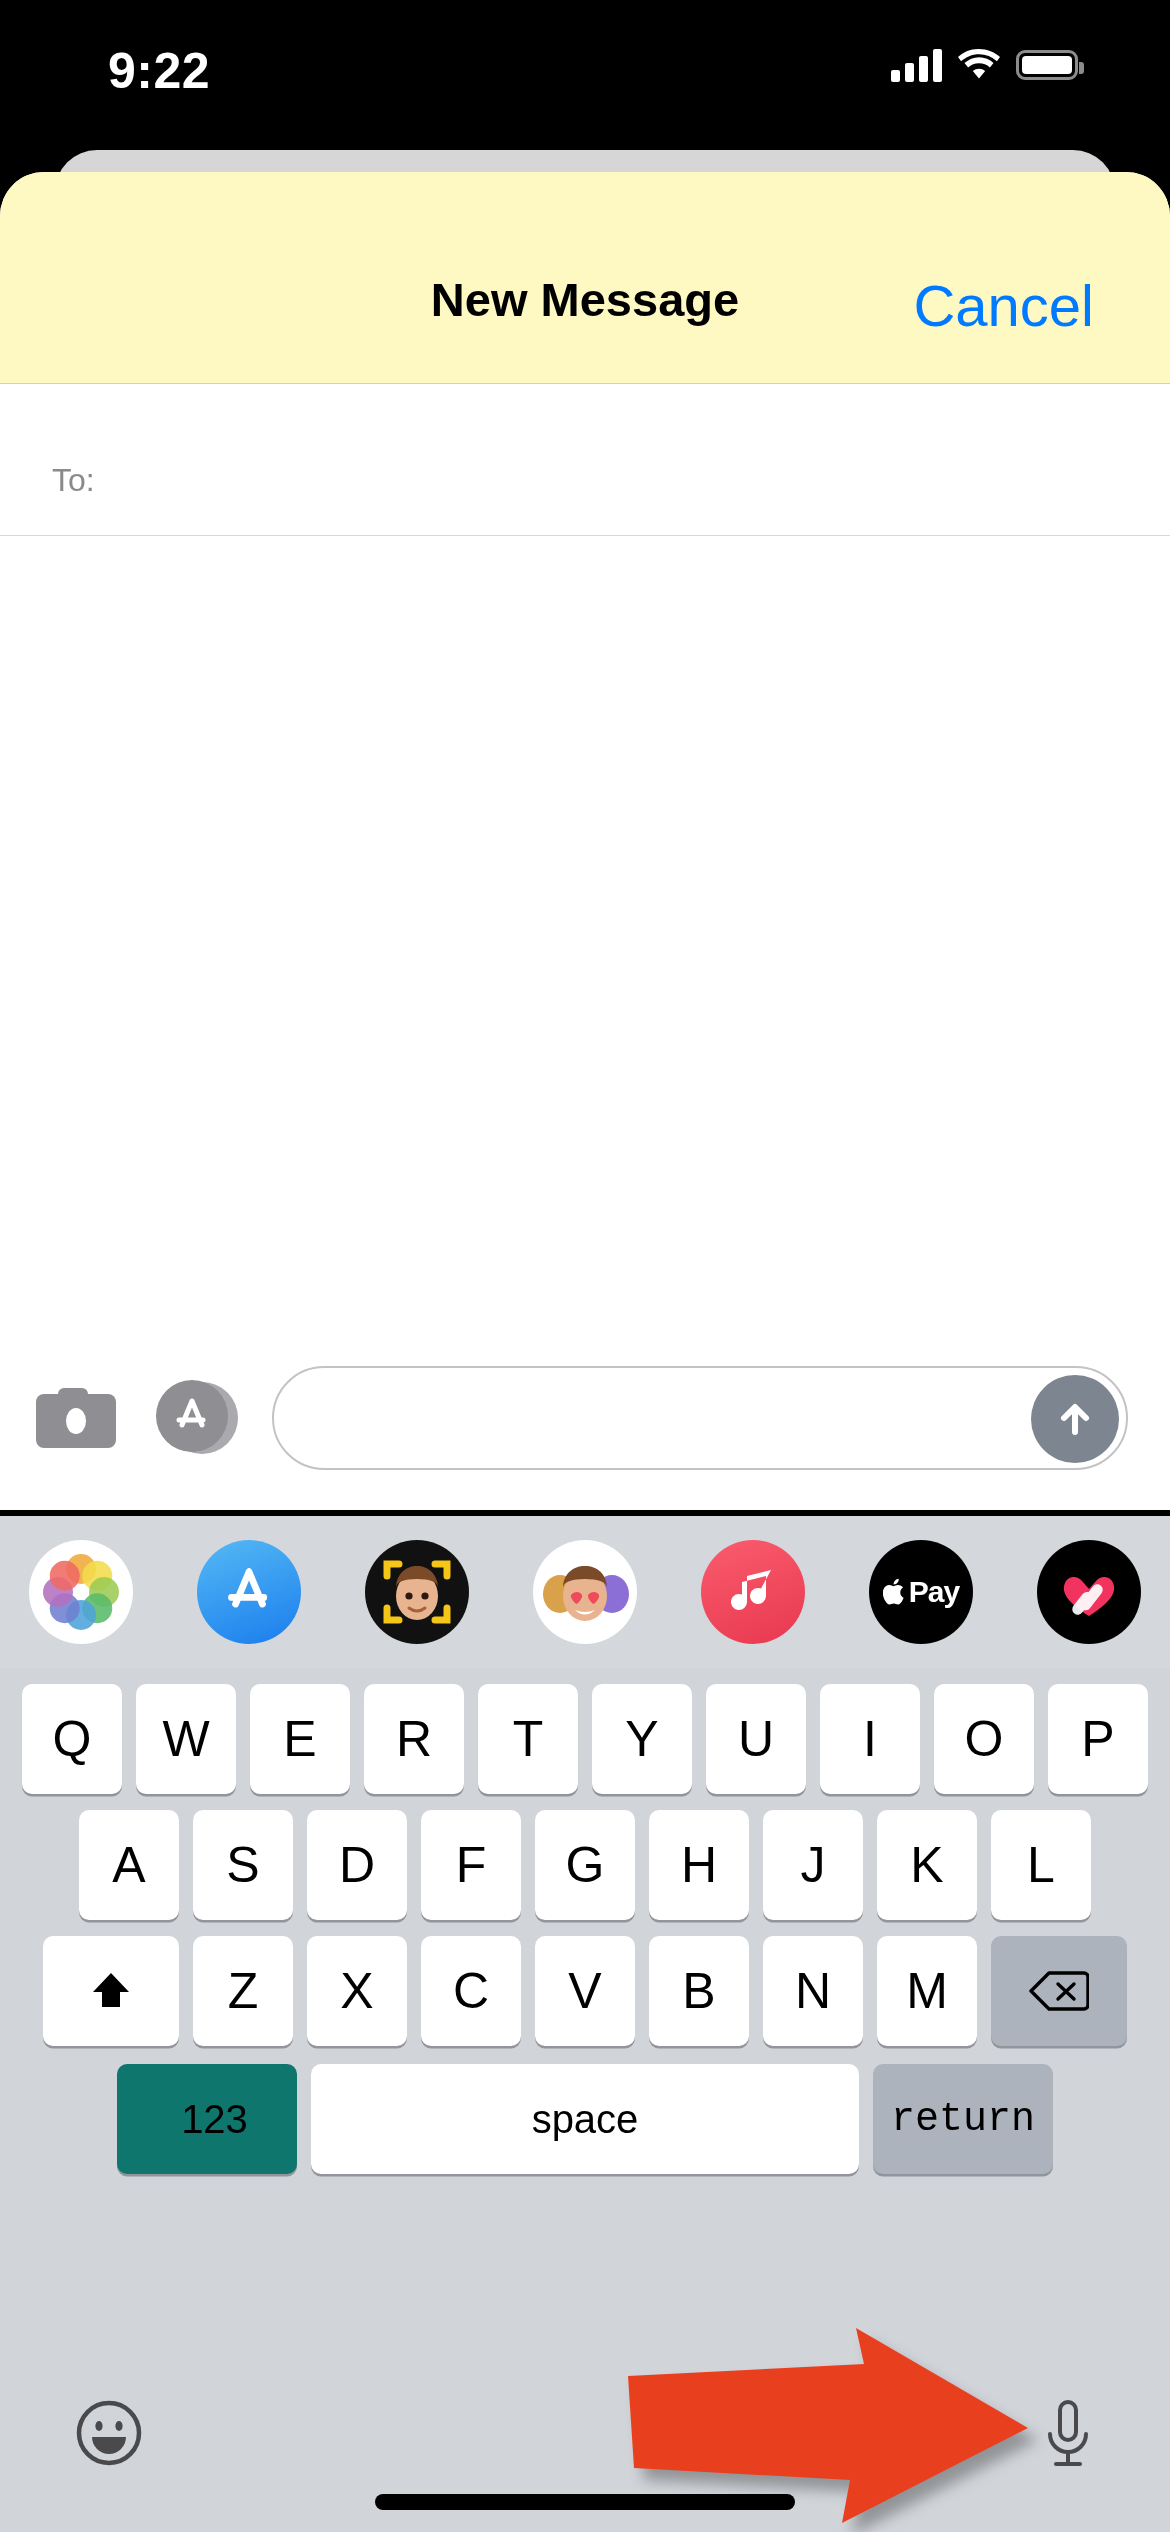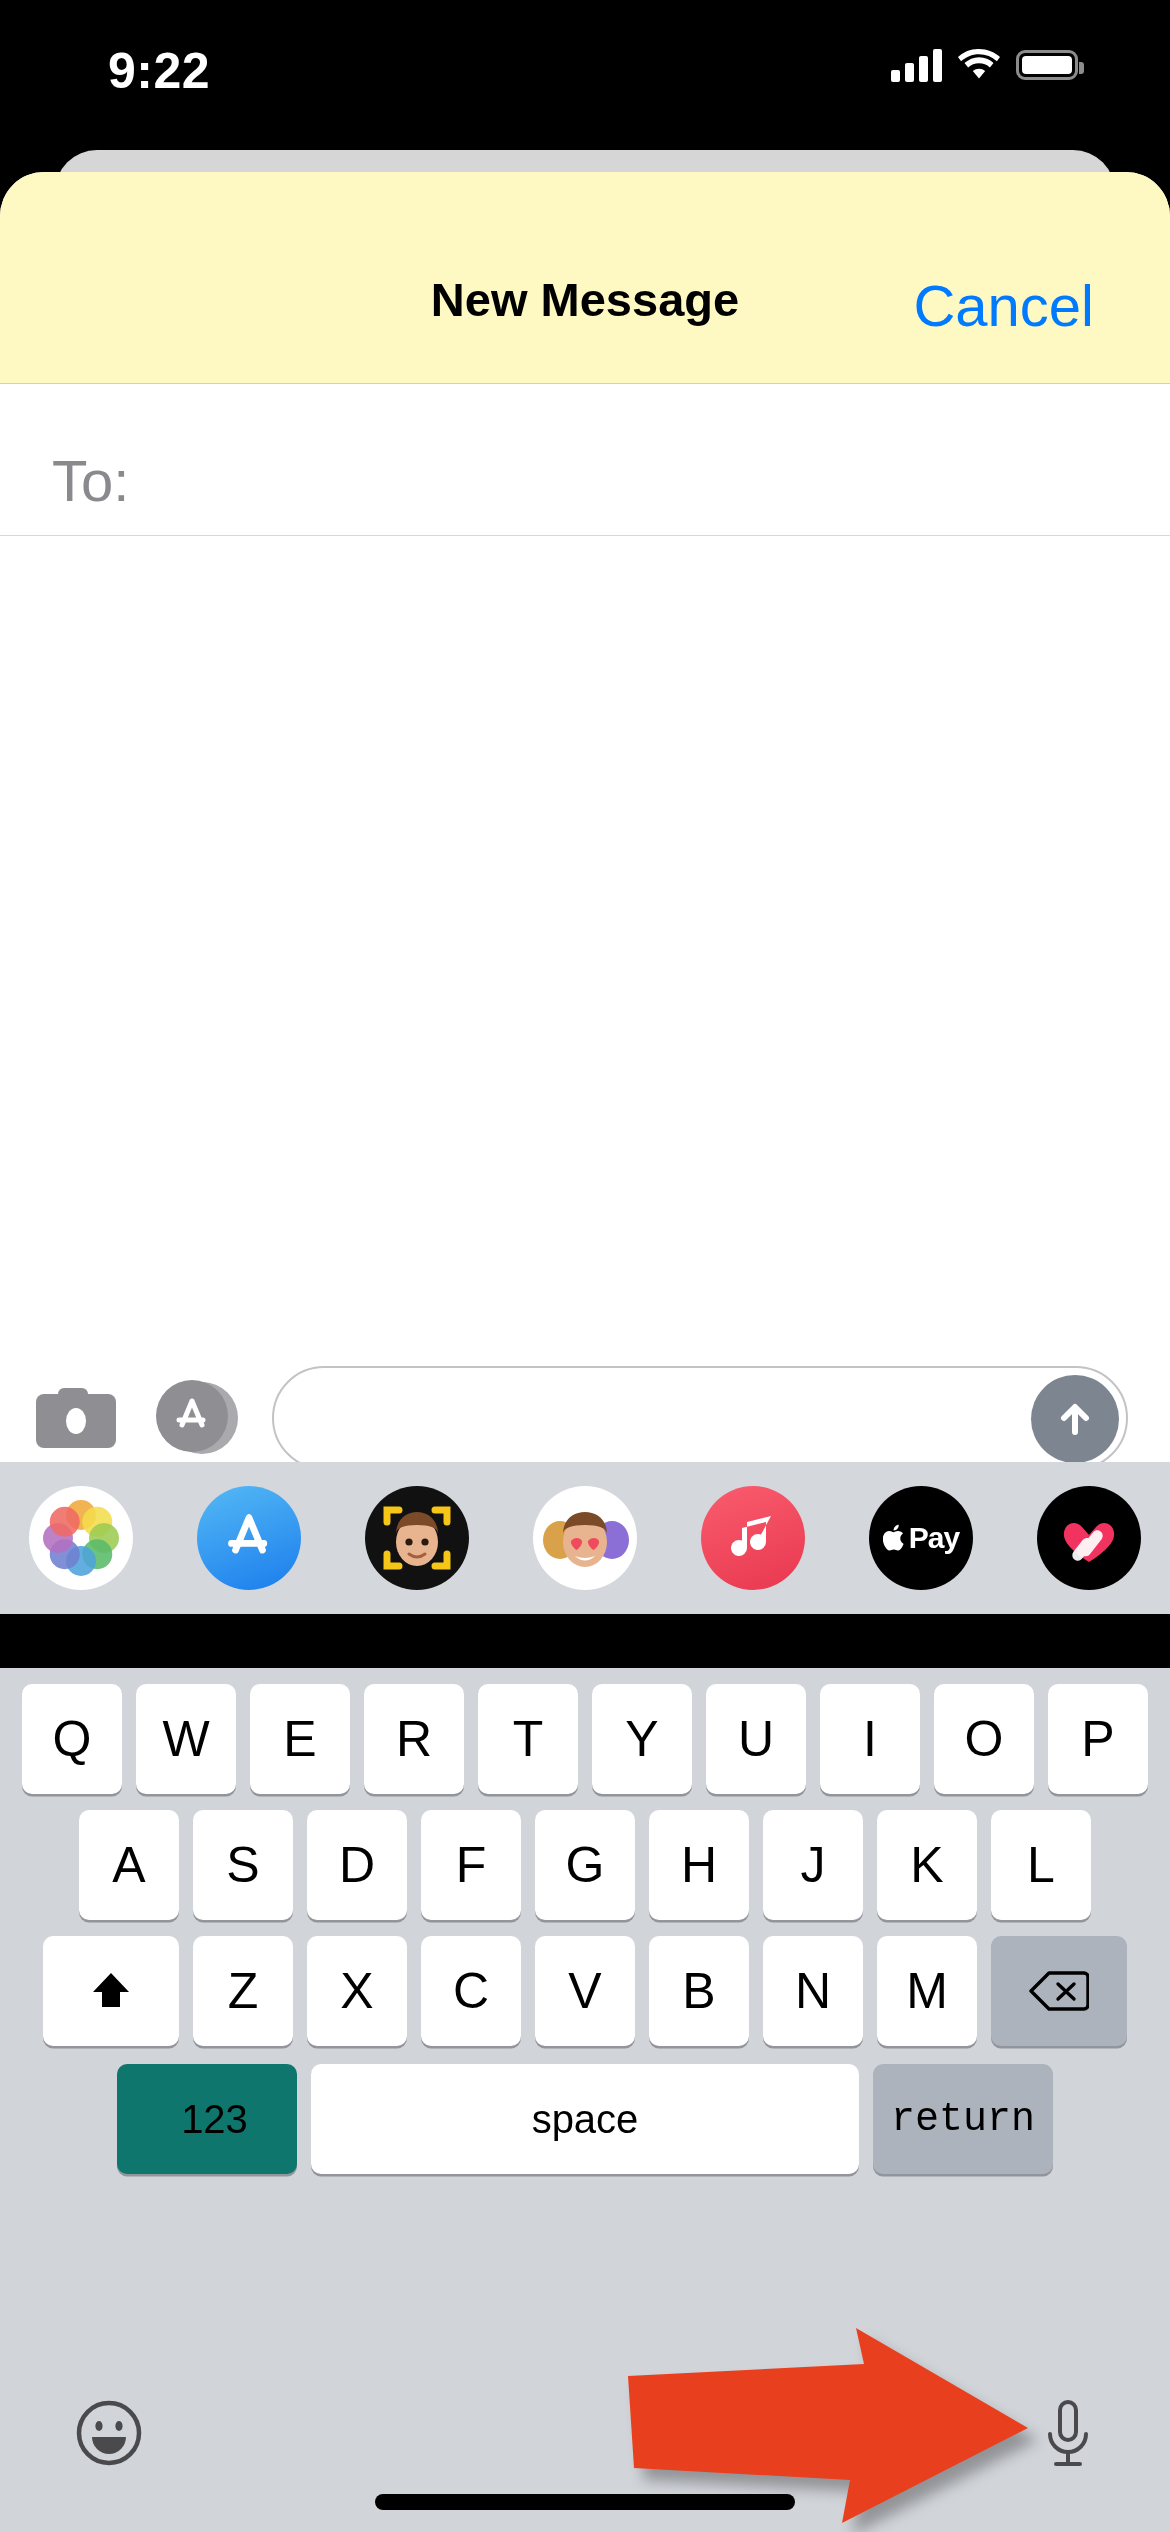--- a/index.html
+++ b/index.html
@@ -63,21 +63,21 @@
     position:absolute; right:76px; top:100px;
     font-size:58px; color:#007aff; font-weight:400;
   }
 
   
   .to-row {
     position:relative; height:152px; background:#fff;
     border-bottom:1.5px solid #d8d8da;
     display:flex; align-items:center; padding-left:52px;
   }
-  .to-label { font-size:58px; color:#8a8a8e;margin-top:42px; }
+  .to-label { font-size:32px; color:#8a8a8e;margin-top:42px; }
   .to-value { font-size:44px; color:#000; margin-left:6px; }
 
   
   .canvas { height:830px; background:#fff; }
 
   
   .toolbar {
     position:absolute; left:0; top:1325px; width:1170px; height:185px;
     background:#fff; display:flex; align-items:center; padding:0 36px;
   }
@@ -105,21 +105,21 @@
     background:#fff; border:2.5px solid #c3c3c7; border-radius:52px;
   }
   .send-btn {
     position:absolute; right:7px; top:7px; width:88px; height:88px;
     background:#7d8590; border-radius:50%;
     display:flex; align-items:center; justify-content:center;
   }
 
   
   .appdrawer {
-    position:absolute; left:0; top:1462px; width:1170px; height:152px;
+    position:absolute; left:0; top:1516px; width:1170px; height:152px;
     background:#d4d7dc; display:flex; align-items:center;
     justify-content:space-between; padding:0 29px;
   }
   .app-icon {
     width:104px; height:104px; border-radius:50%;
     display:flex; align-items:center; justify-content:center;
     position:relative; overflow:hidden; flex:0 0 auto;
   }
   .ai-photos { background:#fff; }
   .ai-appstore { background:linear-gradient(160deg,#55b9f5 0%,#1a7ded 100%); }

